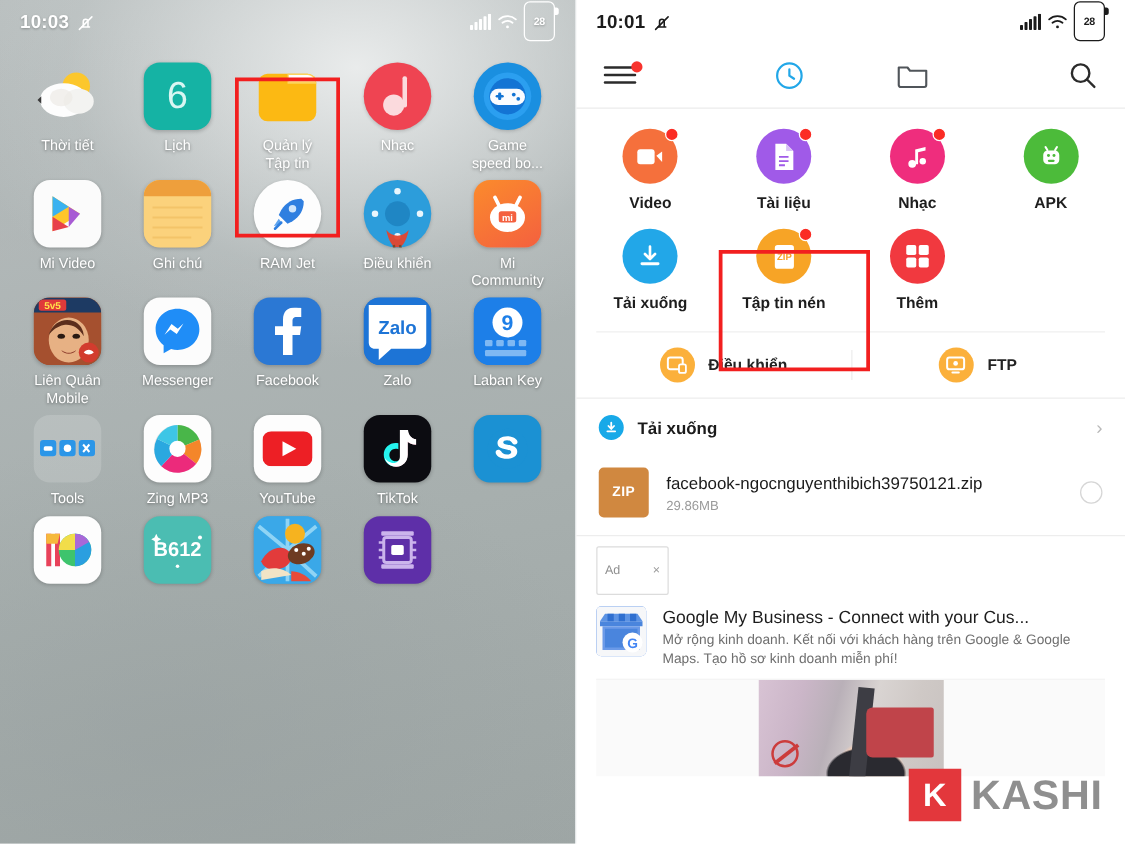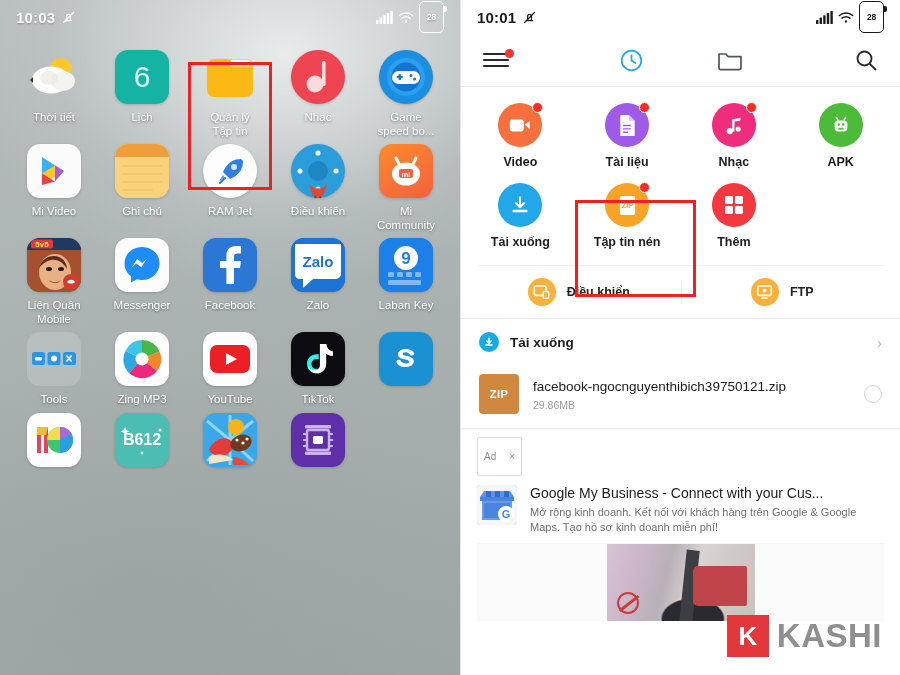--- a/index.html
+++ b/index.html
@@ -18,21 +18,21 @@
     background:
       radial-gradient(ellipse 420px 300px at 62% 8%, rgba(236,238,238,0.95) 0%, rgba(205,210,210,0.25) 55%, rgba(180,186,186,0) 78%),
       radial-gradient(ellipse 300px 220px at 16% 26%, rgba(176,182,182,0.55) 0%, rgba(176,182,182,0) 70%),
       radial-gradient(ellipse 500px 340px at 30% 88%, rgba(150,158,158,0.5) 0%, rgba(150,158,158,0) 72%),
       linear-gradient(168deg,#b9bfbf 0%,#aeb5b5 34%,#a7afae 62%,#9ea6a5 100%);
   }
   .statusbar {
     height:34px; display:flex; align-items:center;
     justify-content:space-between; padding:0 16px;
   }
-  .sb-left { display:flex; align-items:center; gap:6px; }
+  .sb-left { display:flex; align-items:flex-end; gap:6px; }
   .sb-clock { font-size:15px; font-weight:700; letter-spacing:.2px; }
   .phone-left .sb-clock,.phone-left .sb-right { color:#ffffff; text-shadow:0 1px 2px rgba(0,0,0,.28); }
   .phone-right .sb-clock,.phone-right .sb-right { color:#1b1b1b; }
   .sb-right { display:flex; align-items:center; gap:5px; }
   .bat {
     border:1.6px solid currentColor; border-radius:5px;
     width:25px; height:32px; font-size:8.5px; font-weight:700;
     display:flex; align-items:center; justify-content:center;
     position:relative; letter-spacing:-.3px;
   }
@@ -133,21 +133,21 @@
     color:#fff; font-size:11px; font-weight:700; letter-spacing:.4px;
     display:flex; align-items:center; justify-content:center; flex:none;
   }
   .file-meta { flex:1; min-width:0; }
   .file-nm { font-size:13.5px; color:#1a1a1a; line-height:17px; white-space:nowrap; overflow:hidden; }
   .file-sz { font-size:10.5px; color:#9a9a9a; margin-top:4px; }
   .file-chk { width:18px; height:18px; border-radius:50%; border:1.4px solid #d6d6d6; flex:none; }
 
   .ad-block { border-top:1px solid #ededed; padding:8px 16px 0 16px; position:relative; }
   .ad-tag {
-    display:inline-flex; align-items:center; gap:13px;
+    display:inline-flex; align-items:center; gap:26px;
     border:1px solid #dcdcdc; border-radius:2px; padding:13px 6px;
     font-size:10px; color:#8e8e8e;
   }
   .ad-tag .x { font-size:10px; color:#9b9b9b; }
   .ad-body { display:flex; gap:13px; margin-top:9px; }
   .ad-logo {
     width:40px; height:40px; border-radius:4px; flex:none; position:relative;
     background:#6b9ae8; overflow:hidden;
   }
   .ad-txt { flex:1; min-width:0; }

